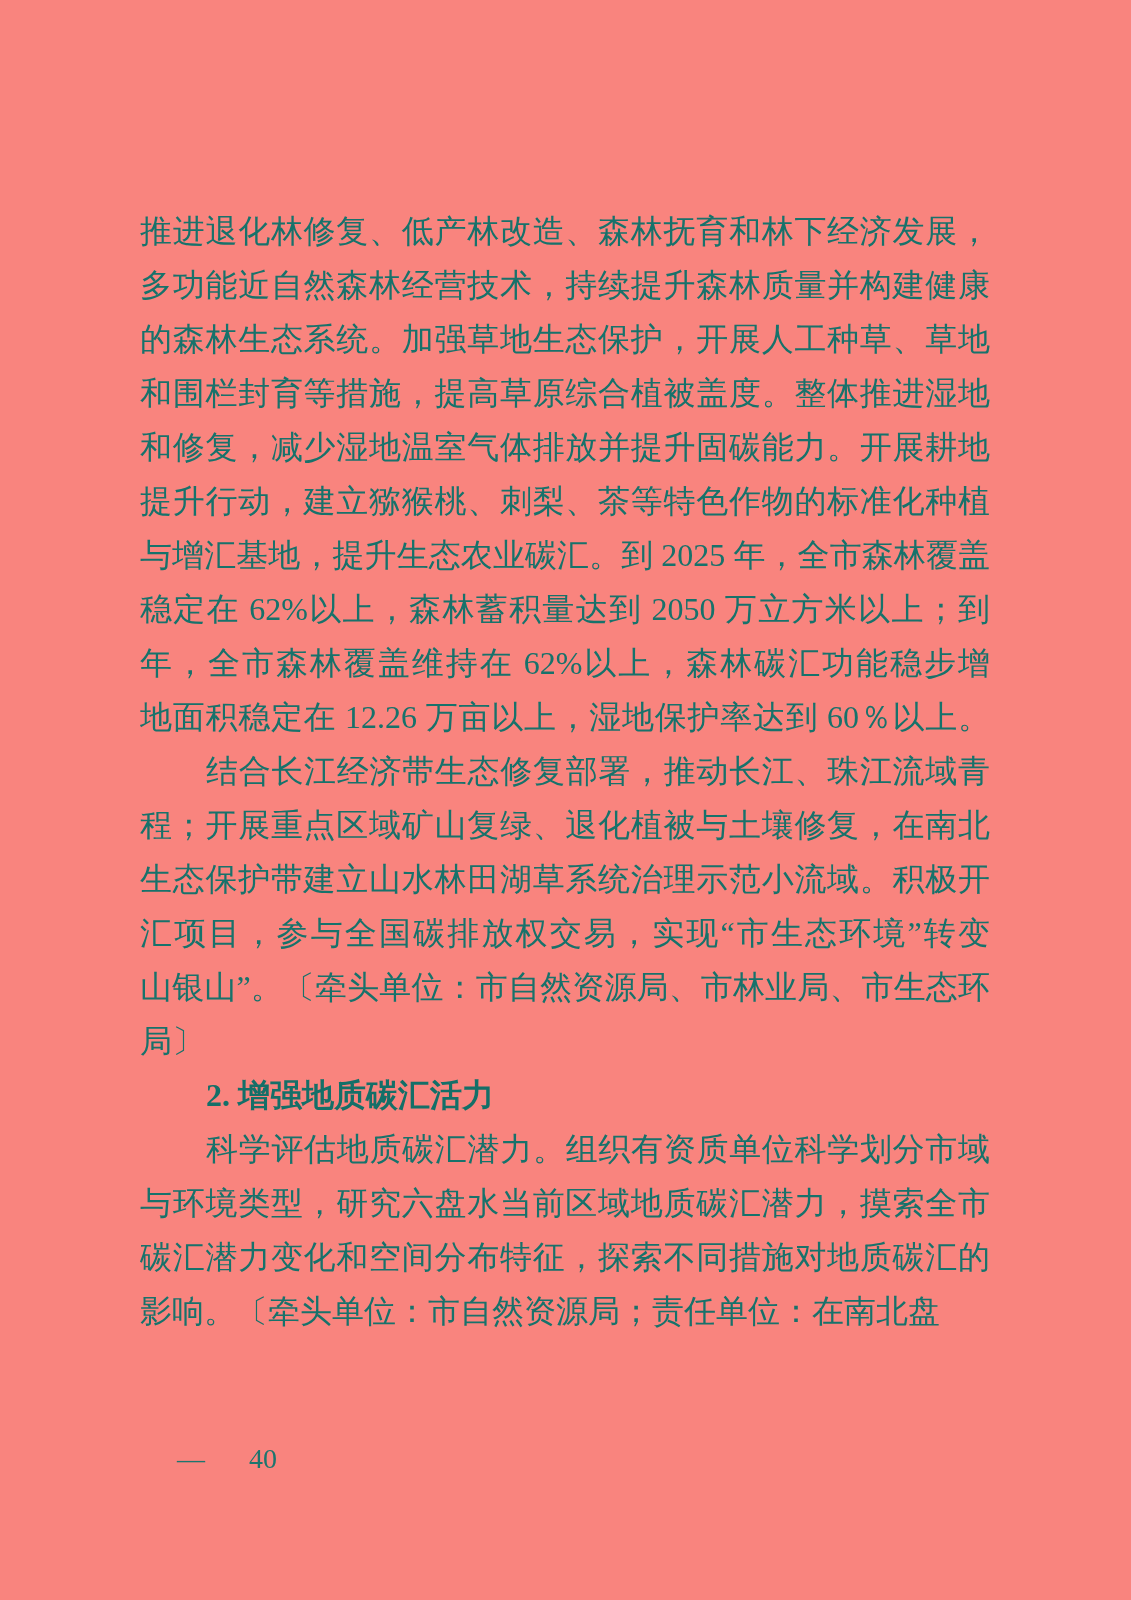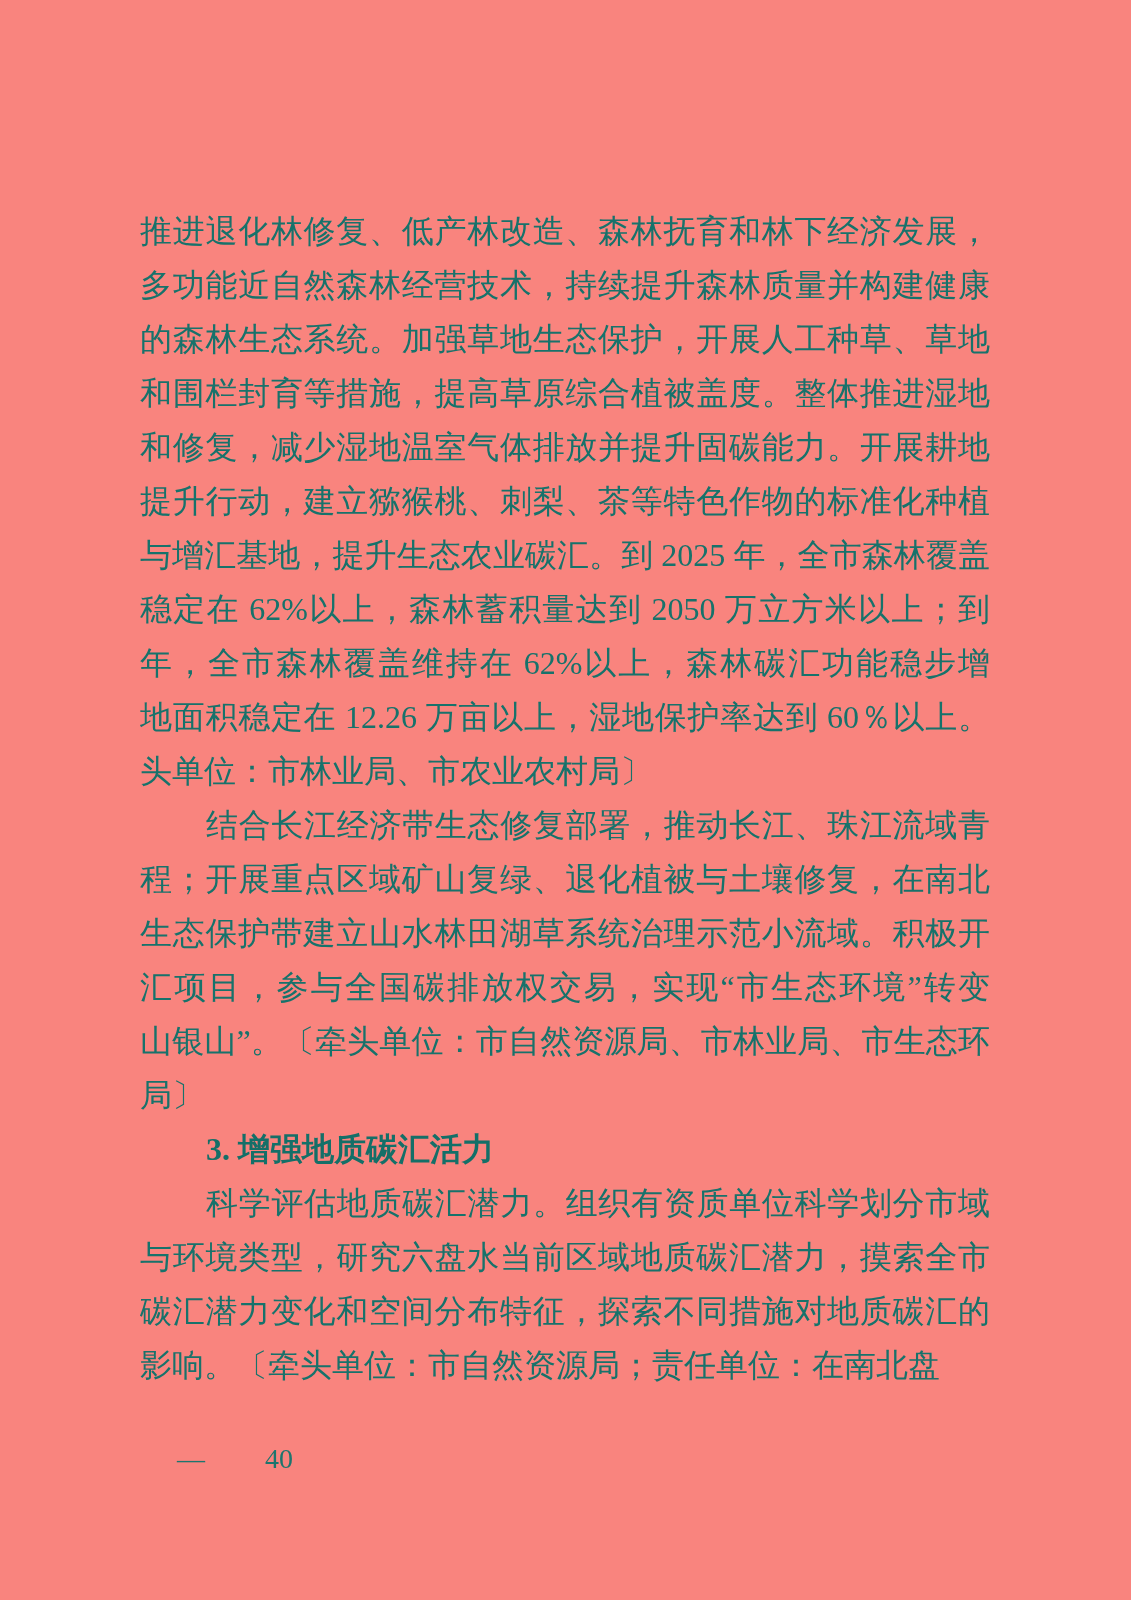--- a/index.html
+++ b/index.html
@@ -39,46 +39,45 @@
     position: absolute;
     left: 177px;
     top: 1442px;
     display: flex;
     align-items: center;
     color: #1d756e;
     font-size: 28px;
     line-height: 34px;
   }
   .footer .dash { letter-spacing: 0; }
-  .footer .pagenum { margin-left: 60px; }
+  .footer .pagenum { margin-left: 44px; }
 </style>
 </head>
 <body>
 
 <div class="page">
 
   <main class="content">
     <div class="line j">推进退化林修复、低产林改造、森林抚育和林下经济发展，推广</div>
     <div class="line j">多功能近自然森林经营技术，持续提升森林质量并构建健康稳定</div>
     <div class="line j">的森林生态系统。加强草地生态保护，开展人工种草、草地改良</div>
     <div class="line j">和围栏封育等措施，提高草原综合植被盖度。整体推进湿地保护</div>
     <div class="line j">和修复，减少湿地温室气体排放并提升固碳能力。开展耕地质量</div>
     <div class="line j">提升行动，建立猕猴桃、刺梨、茶等特色作物的标准化种植管护</div>
     <div class="line j">与增汇基地，提升生态农业碳汇。到 2025 年，全市森林覆盖率</div>
     <div class="line j">稳定在 62%以上，森林蓄积量达到 2050 万立方米以上；到 2030</div>
     <div class="line j">年，全市森林覆盖维持在 62%以上，森林碳汇功能稳步增强；湿</div>
     <div class="line j">地面积稳定在 12.26 万亩以上，湿地保护率达到 60％以上。〔牵</div>
-    <div class="line">头单位：市林业局、市农业农村局〕</div>
     <div class="line j indent">结合长江经济带生态修复部署，推动长江、珠江流域青山工</div>
     <div class="line j">程；开展重点区域矿山复绿、退化植被与土壤修复，在南北盘江</div>
     <div class="line j">生态保护带建立山水林田湖草系统治理示范小流域。积极开发碳</div>
     <div class="line j">汇项目，参与全国碳排放权交易，实现“市生态环境”转变为“金</div>
     <div class="line j">山银山”。〔牵头单位：市自然资源局、市林业局、市生态环境</div>
     <div class="line">局〕</div>
-    <div class="line indent heading">3. 增强地质碳汇活力</div>
+    <div class="line indent heading">2. 增强地质碳汇活力</div>
     <div class="line j indent">科学评估地质碳汇潜力。组织有资质单位科学划分市域地质</div>
     <div class="line j">与环境类型，研究六盘水当前区域地质碳汇潜力，摸索全市地质</div>
     <div class="line j">碳汇潜力变化和空间分布特征，探索不同措施对地质碳汇的可能</div>
     <div class="line">影响。〔牵头单位：市自然资源局；责任单位：在南北盘江〕</div>
   </main>
 
   <footer class="footer">
     <span class="dash">—</span>
     <span class="pagenum">40</span>
   </footer>

